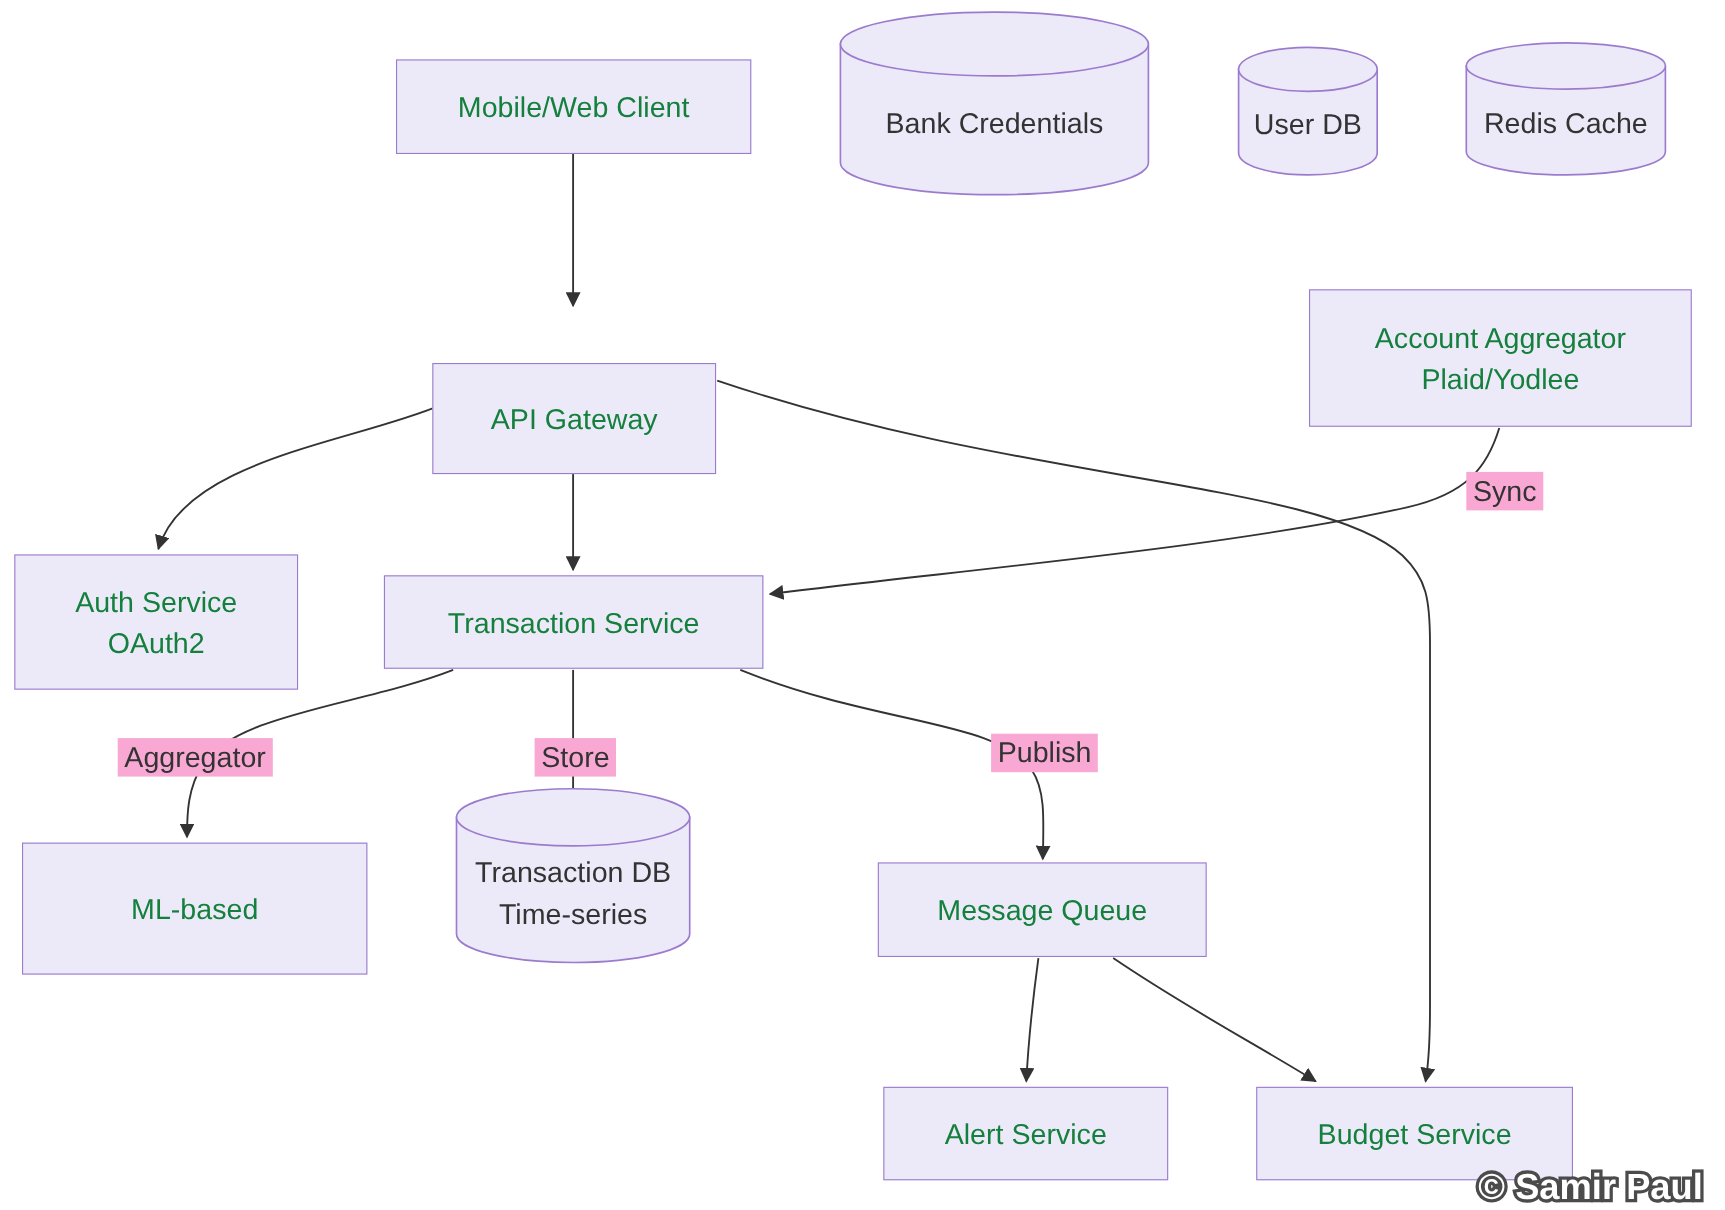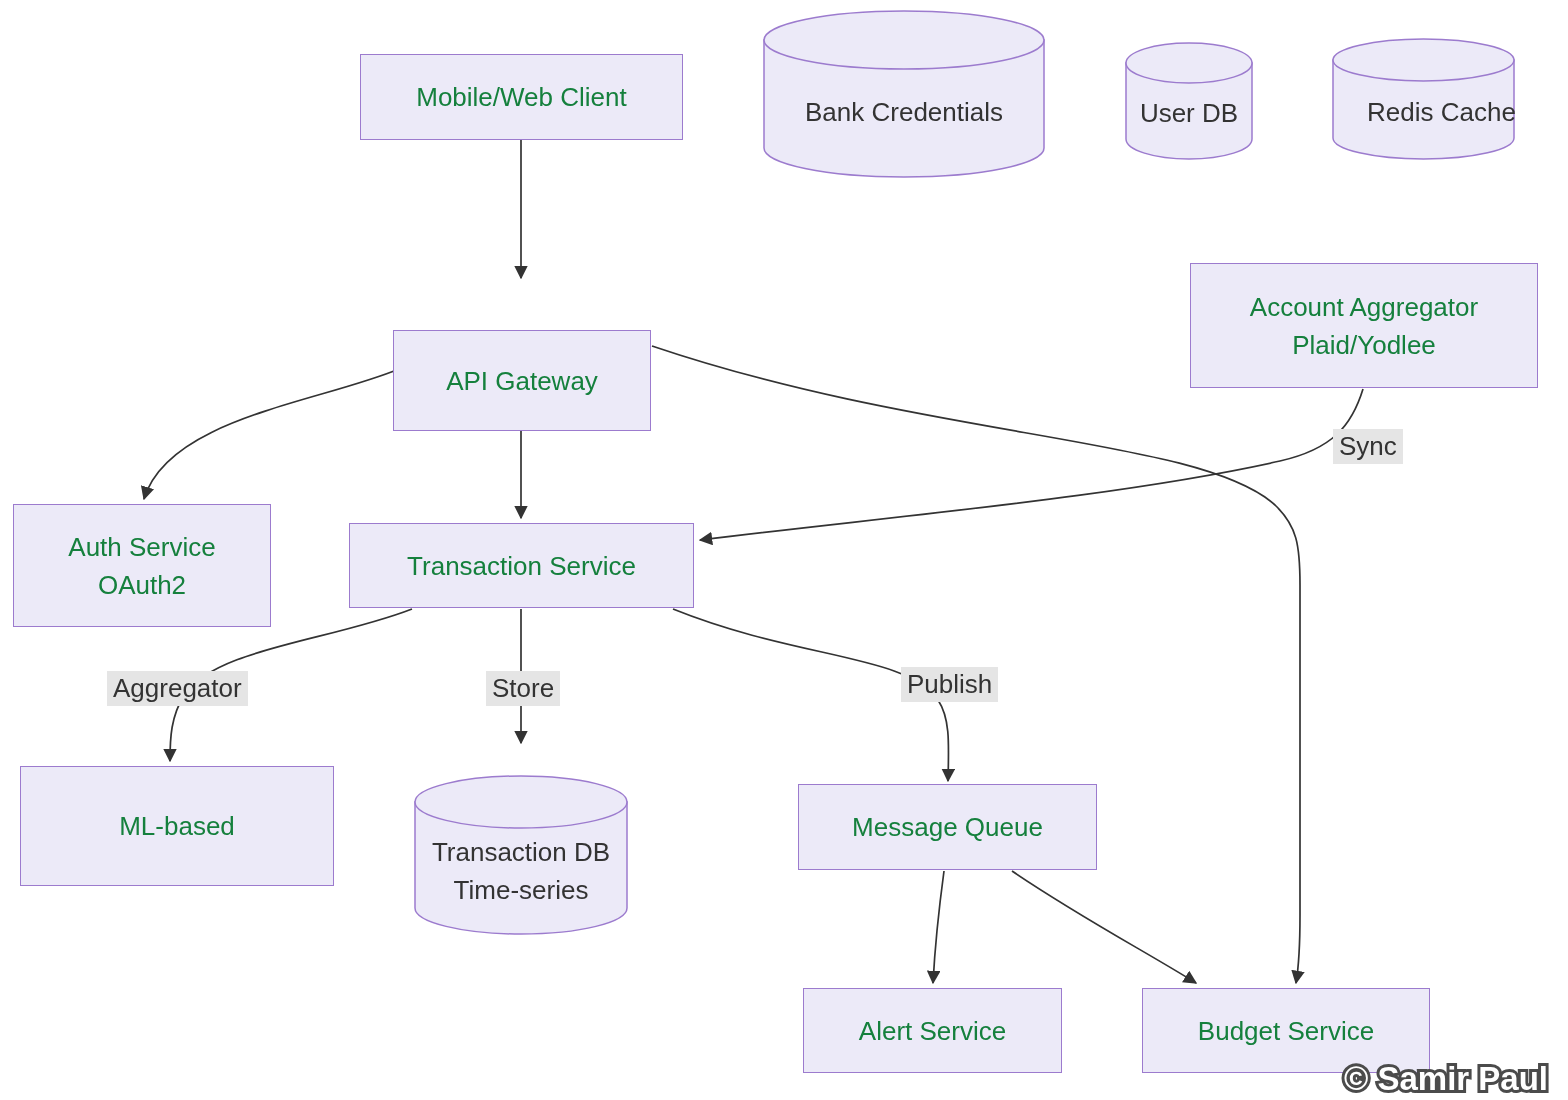--- a/index.html
+++ b/index.html
@@ -16,21 +16,21 @@
   }
   .cyl { position:absolute; }
   .cyl svg { position:absolute; left:0; top:0; overflow:visible; display:block; }
   .cyl .shape-fill { fill:#ECEAF8; stroke:#9C7BCE; stroke-width:1.5; }
   .cyl-label {
     position:absolute; left:0; top:0; right:0; bottom:0;
     display:flex; flex-direction:column; align-items:center; justify-content:center;
     font-size:26px; line-height:38px; text-align:center; color:#333;
   }
   .edge-label {
-    position:absolute; background:#e5e5e5; color:#333;
+    position:absolute; background:#f9a8d4; color:#333;
     font-size:26px; line-height:33px; padding:1px 6px; white-space:nowrap;
   }
   #edges { position:absolute; left:0; top:0; pointer-events:none; }
   #watermark-svg { position:absolute; pointer-events:none; }
 </style>
 </head>
 <body>
 
 <svg id="edges" width="1568" height="1100" viewBox="0 0 1568 1100">
   <defs>
@@ -103,31 +103,31 @@
 <div class="cyl" style="left:1125px; top:42px; width:128px; height:118px;">
   <svg width="128" height="118" viewBox="0 0 128 118">
     <path class="shape-fill" d="M 1 21 L 1 97 A 63 20 0 0 0 127 97 L 127 21 Z"></path>
     <ellipse class="shape-fill" cx="64" cy="21" rx="63" ry="20"></ellipse>
   </svg>
   <div class="cyl-label" style="padding-top:24px;">
     <span>User DB</span>
   </div>
 </div>
 
-<div class="cyl" style="left:1332px; top:38px; width:183px; height:122px;padding-left:36px;">
+<div class="cyl" style="left:1332px; top:38px; width:183px; height:122px;">
   <svg width="183" height="122" viewBox="0 0 183 122">
     <path class="shape-fill" d="M 1 22 L 1 100 A 90.5 21 0 0 0 182 100 L 182 22 Z"></path>
     <ellipse class="shape-fill" cx="91.5" cy="22" rx="90.5" ry="21"></ellipse>
   </svg>
   <div class="cyl-label" style="padding-top:25px;">
     <span>Redis Cache</span>
   </div>
 </div>
 
-<div class="cyl" style="left:414px; top:775px; width:214px; height:160px;">
+<div class="cyl" style="left:414px; top:716px; width:214px; height:160px;">
   <svg width="214" height="160" viewBox="0 0 214 160">
     <path class="shape-fill" d="M 1 27 L 1 133 A 106 26 0 0 0 213 133 L 213 27 Z"></path>
     <ellipse class="shape-fill" cx="107" cy="27" rx="106" ry="26"></ellipse>
   </svg>
   <div class="cyl-label" style="padding-top:31px;">
     <span>Transaction DB</span>
     <span>Time-series</span>
   </div>
 </div>
 

